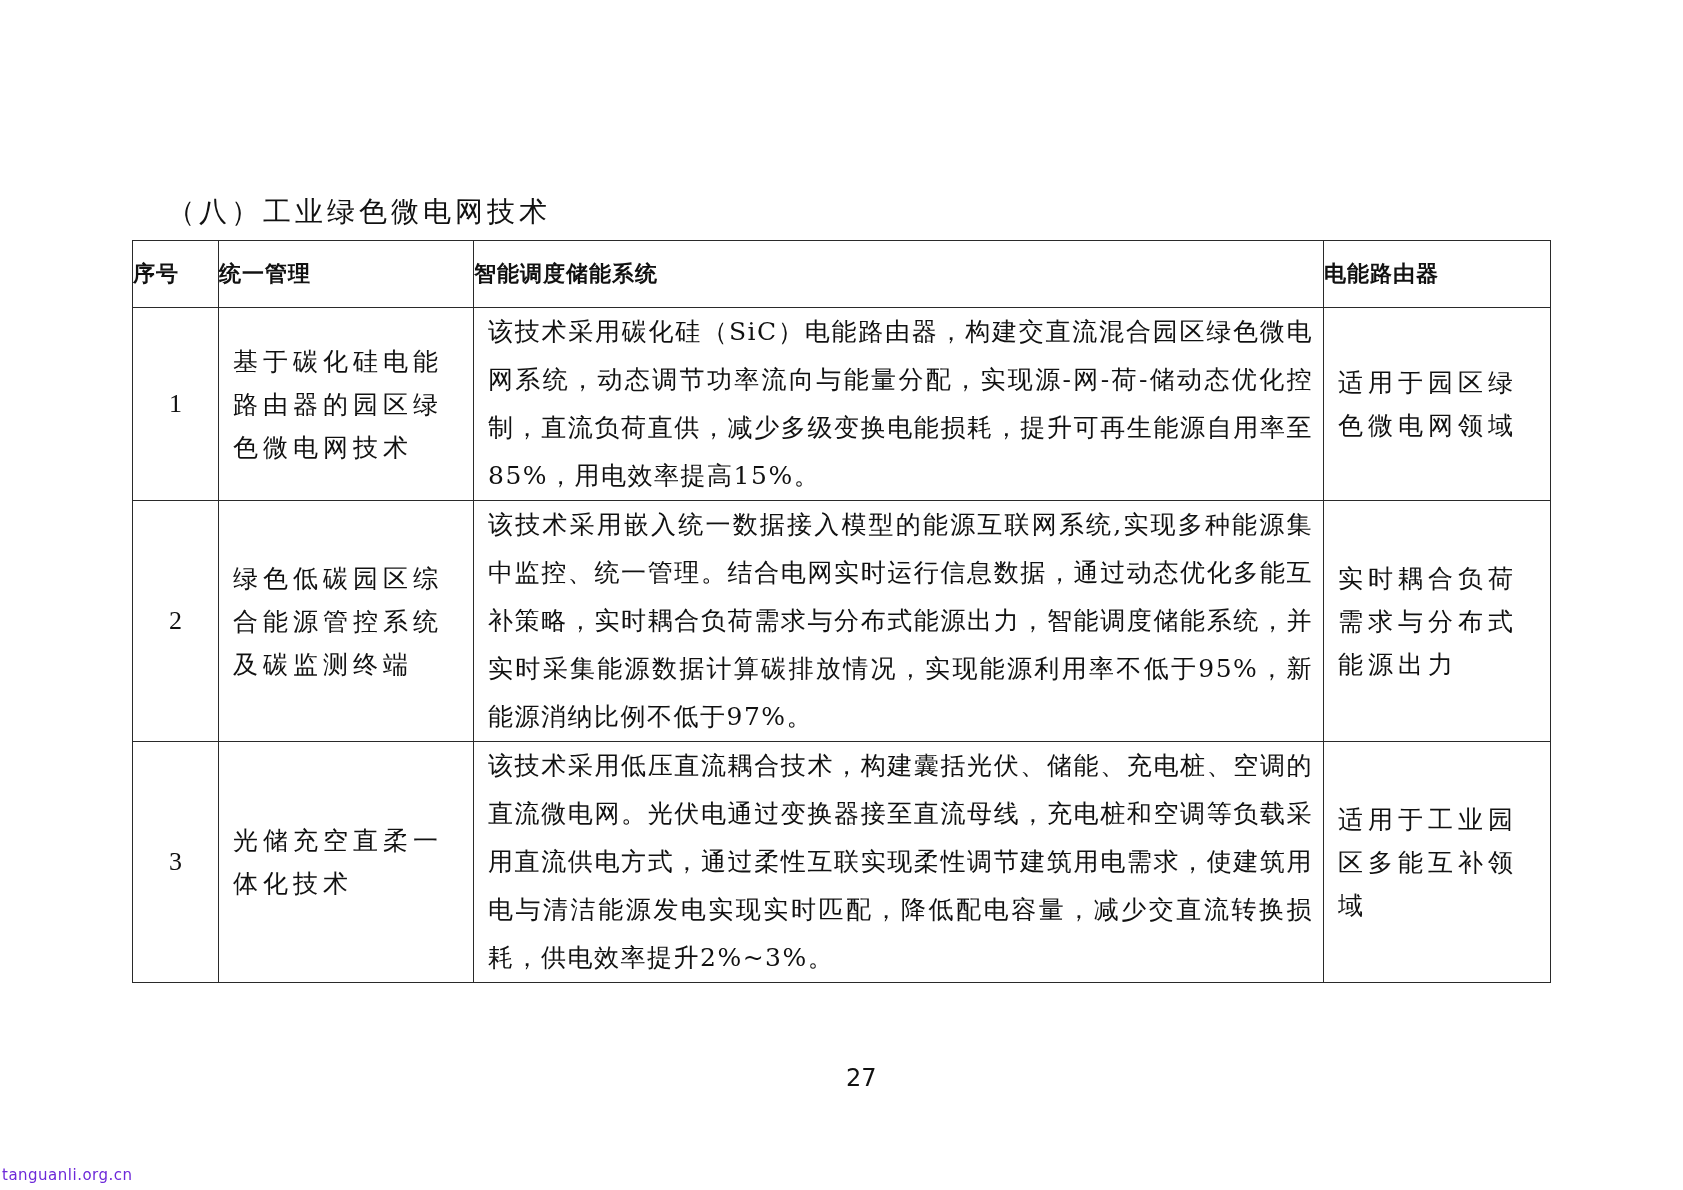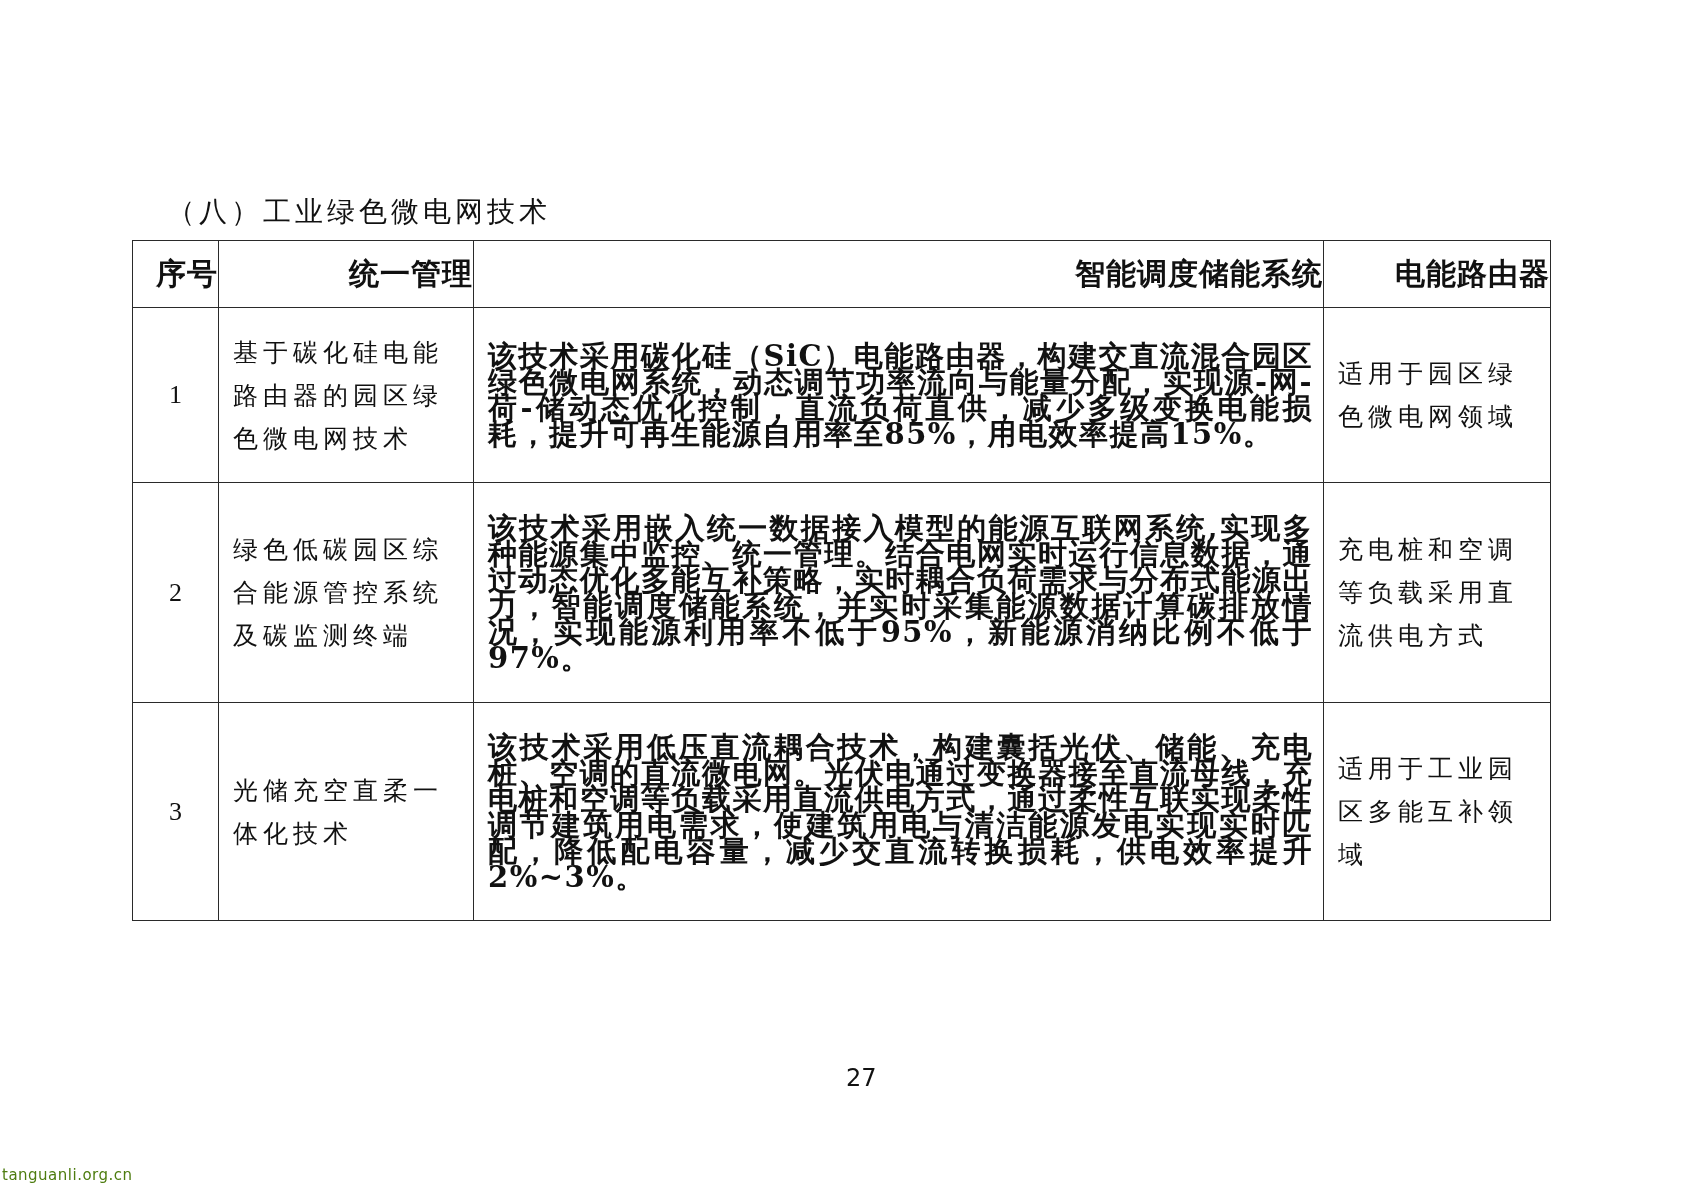--- a/index.html
+++ b/index.html
@@ -29,22 +29,22 @@
     table-layout: fixed;
   }
   .tbl td, .tbl th {
     border: 1.5px solid #2a2a2a;
     padding: 0;
     vertical-align: middle;
   }
   .tbl th {
     font-family: Liberation Mono, monospace;
     font-weight: bold;
-    font-size: 30px;
-    text-align: right;
+    font-size: 22px;
+    text-align: left;
     height: 66px;
     letter-spacing: 1px;
   }
   .c-no { width: 86px; }
   .c-name { width: 255px; }
   .c-desc { width: 850px; }
   .c-scope { width: 227px; }
   .row1 { height: 175px; }
   .row2 { height: 220px; }
   .row3 { height: 218px; }
@@ -54,39 +54,38 @@
     font-family: "Liberation Serif", serif;
   }
   .name-cell, .scope-cell {
     padding: 0 10px 0 14px !important;
     font-size: 25px;
     line-height: 43px;
     letter-spacing: 5px;
   }
   .desc-cell {
     padding: 0 10px 0 14px !important;
-    font-size: 29px;
-    line-height: 26px;
+    font-size: 25px;
+    line-height: 48px;
     letter-spacing: 1.5px;
     text-align: justify;
-    font-weight: bold;
   }
   .page-num {
     position: absolute;
     left: 846px; top: 1064px;
     font-family: "DejaVu Sans", sans-serif;
     font-size: 24px;
     color: #111111;
   }
   .watermark {
     position: absolute;
     left: 2px; top: 1166px;
     font-family: "DejaVu Sans", sans-serif;
     font-size: 15px;
-    color: #4d7c0f;
+    color: #6d28d9;
     letter-spacing: 0.5px;
   }
 </style>
 </head>
 <body>
 
 <div class="section-title">（八）工业绿色微电网技术</div>
 
 <table class="tbl">
   <colgroup>
@@ -107,21 +106,21 @@
     <tr class="row1">
       <td class="num">1</td>
       <td class="name-cell">基于碳化硅电能路由器的园区绿色微电网技术</td>
       <td class="desc-cell">该技术采用碳化硅（SiC）电能路由器，构建交直流混合园区绿色微电网系统，动态调节功率流向与能量分配，实现源-网-荷-储动态优化控制，直流负荷直供，减少多级变换电能损耗，提升可再生能源自用率至85%，用电效率提高15%。</td>
       <td class="scope-cell">适用于园区绿色微电网领域</td>
     </tr>
     <tr class="row2">
       <td class="num">2</td>
       <td class="name-cell">绿色低碳园区综合能源管控系统及碳监测终端</td>
       <td class="desc-cell">该技术采用嵌入统一数据接入模型的能源互联网系统,实现多种能源集中监控、统一管理。结合电网实时运行信息数据，通过动态优化多能互补策略，实时耦合负荷需求与分布式能源出力，智能调度储能系统，并实时采集能源数据计算碳排放情况，实现能源利用率不低于95%，新能源消纳比例不低于97%。</td>
-      <td class="scope-cell">充电桩和空调等负载采用直流供电方式</td>
+      <td class="scope-cell">实时耦合负荷需求与分布式能源出力</td>
     </tr>
     <tr class="row3">
       <td class="num">3</td>
       <td class="name-cell">光储充空直柔一体化技术</td>
       <td class="desc-cell">该技术采用低压直流耦合技术，构建囊括光伏、储能、充电桩、空调的直流微电网。光伏电通过变换器接至直流母线，充电桩和空调等负载采用直流供电方式，通过柔性互联实现柔性调节建筑用电需求，使建筑用电与清洁能源发电实现实时匹配，降低配电容量，减少交直流转换损耗，供电效率提升2%~3%。</td>
       <td class="scope-cell">适用于工业园区多能互补领域</td>
     </tr>
   </tbody>
 </table>
 

